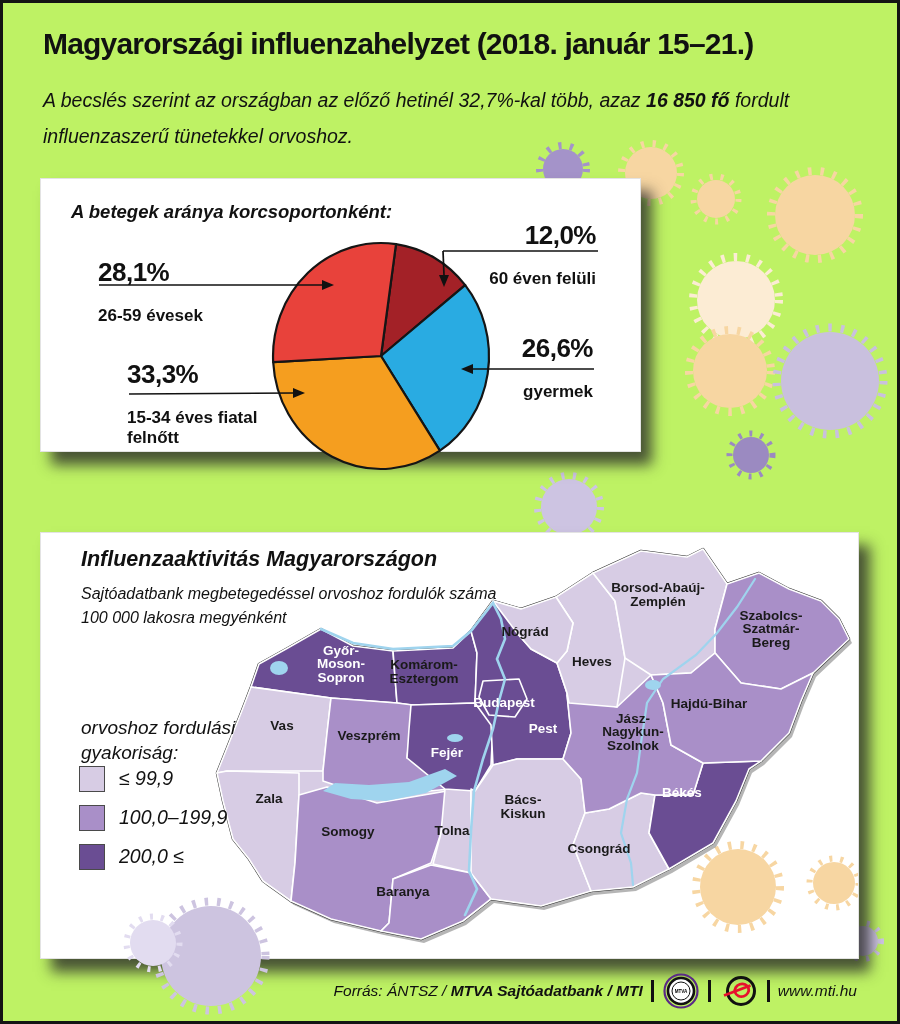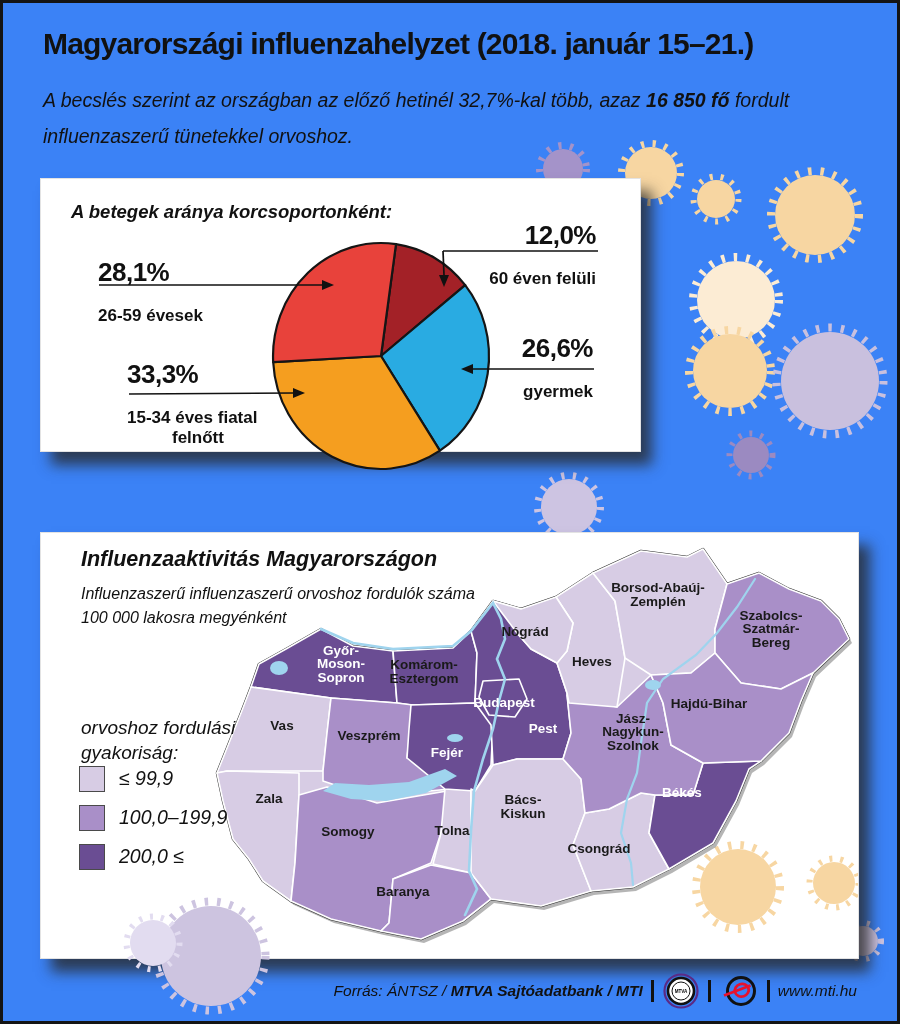--- a/index.html
+++ b/index.html
@@ -1,16 +1,16 @@
 <!DOCTYPE html>
 <html><head>
 <meta charset="utf-8">
 <style>
   html,body{margin:0;padding:0;background:#9a9a9a;}
-  .page{position:relative;width:900px;height:1024px;background:#3b82f6;
+  .page{position:relative;width:900px;height:1024px;background:#bef264;
         border:3px solid #141414;box-sizing:border-box;overflow:hidden;
         font-family:"Liberation Sans",sans-serif;color:#111;}
   .layer{position:absolute;left:0;top:0;width:894px;height:1018px;pointer-events:none;}
   .layer-back{z-index:1;}
   .layer-front{z-index:6;}
   .page-title{position:absolute;left:40px;top:24px;z-index:3;
         font-size:30px;font-weight:bold;letter-spacing:-0.8px;}
   .intro{position:absolute;left:40px;top:79px;width:828px;z-index:3;
         font-style:italic;font-size:19.5px;line-height:36px;}
   .intro b{font-weight:bold;}
@@ -122,21 +122,21 @@
       </g>
     </svg>
 
     <div class="callout co-tl">
       <div class="val">28,1%</div>
       <div class="lbl">26-59 évesek</div>
     </div>
     <div class="callout co-bl">
       <div class="val">33,3%</div>
       <div class="lbl">15-34 éves fiatal</div>
-      <div class="lbl" style="margin-top:0;margin-left:45px;">felnőtt</div>
+      <div class="lbl" style="margin-top:0;">felnőtt</div>
     </div>
     <div class="callout co-tr">
       <div class="val">12,0%</div>
       <div class="lbl">60 éven felüli</div>
     </div>
     <div class="callout co-r">
       <div class="val">26,6%</div>
       <div class="lbl">gyermek</div>
     </div>
   </div>
@@ -206,21 +206,21 @@
           <text class="county-label" text-anchor="middle" fill="#1a1a1a"><tspan x="551" y="133">Heves</tspan></text>
           <text class="county-label" text-anchor="middle" fill="#1a1a1a"><tspan x="484" y="103">Nógrád</tspan></text>
           <text class="county-label" text-anchor="middle" fill="#1a1a1a"><tspan x="617" y="59.25">Borsod-Abaúj-</tspan><tspan x="617" y="72.75">Zemplén</tspan></text>
           <text class="county-label" text-anchor="middle" fill="#1a1a1a"><tspan x="730" y="86.5">Szabolcs-</tspan><tspan x="730" y="100">Szatmár-</tspan><tspan x="730" y="113.5">Bereg</tspan></text>
           <text class="county-label" text-anchor="middle" fill="#1a1a1a"><tspan x="668" y="175">Hajdú-Bihar</tspan></text>
         </g>
     </svg>
 
     <div class="map-title">Influenzaaktivitás Magyarországon</div>
     <div class="map-sub">
-      <div>Influenzaszerű influenzaszerű orvoshoz fordulók száma</div>
+      <div>Sajtóadatbank megbetegedéssel orvoshoz fordulók száma</div>
       <div>100 000 lakosra megyénként</div>
     </div>
     <div class="legend-title">
       <div>orvoshoz fordulási</div>
       <div>gyakoriság:</div>
     </div>
     <div class="legend">
       <div class="legend-row">
         <div class="legend-swatch" style="background: rgb(215, 204, 228);"></div>
         <div class="legend-label">≤ 99,9</div>

